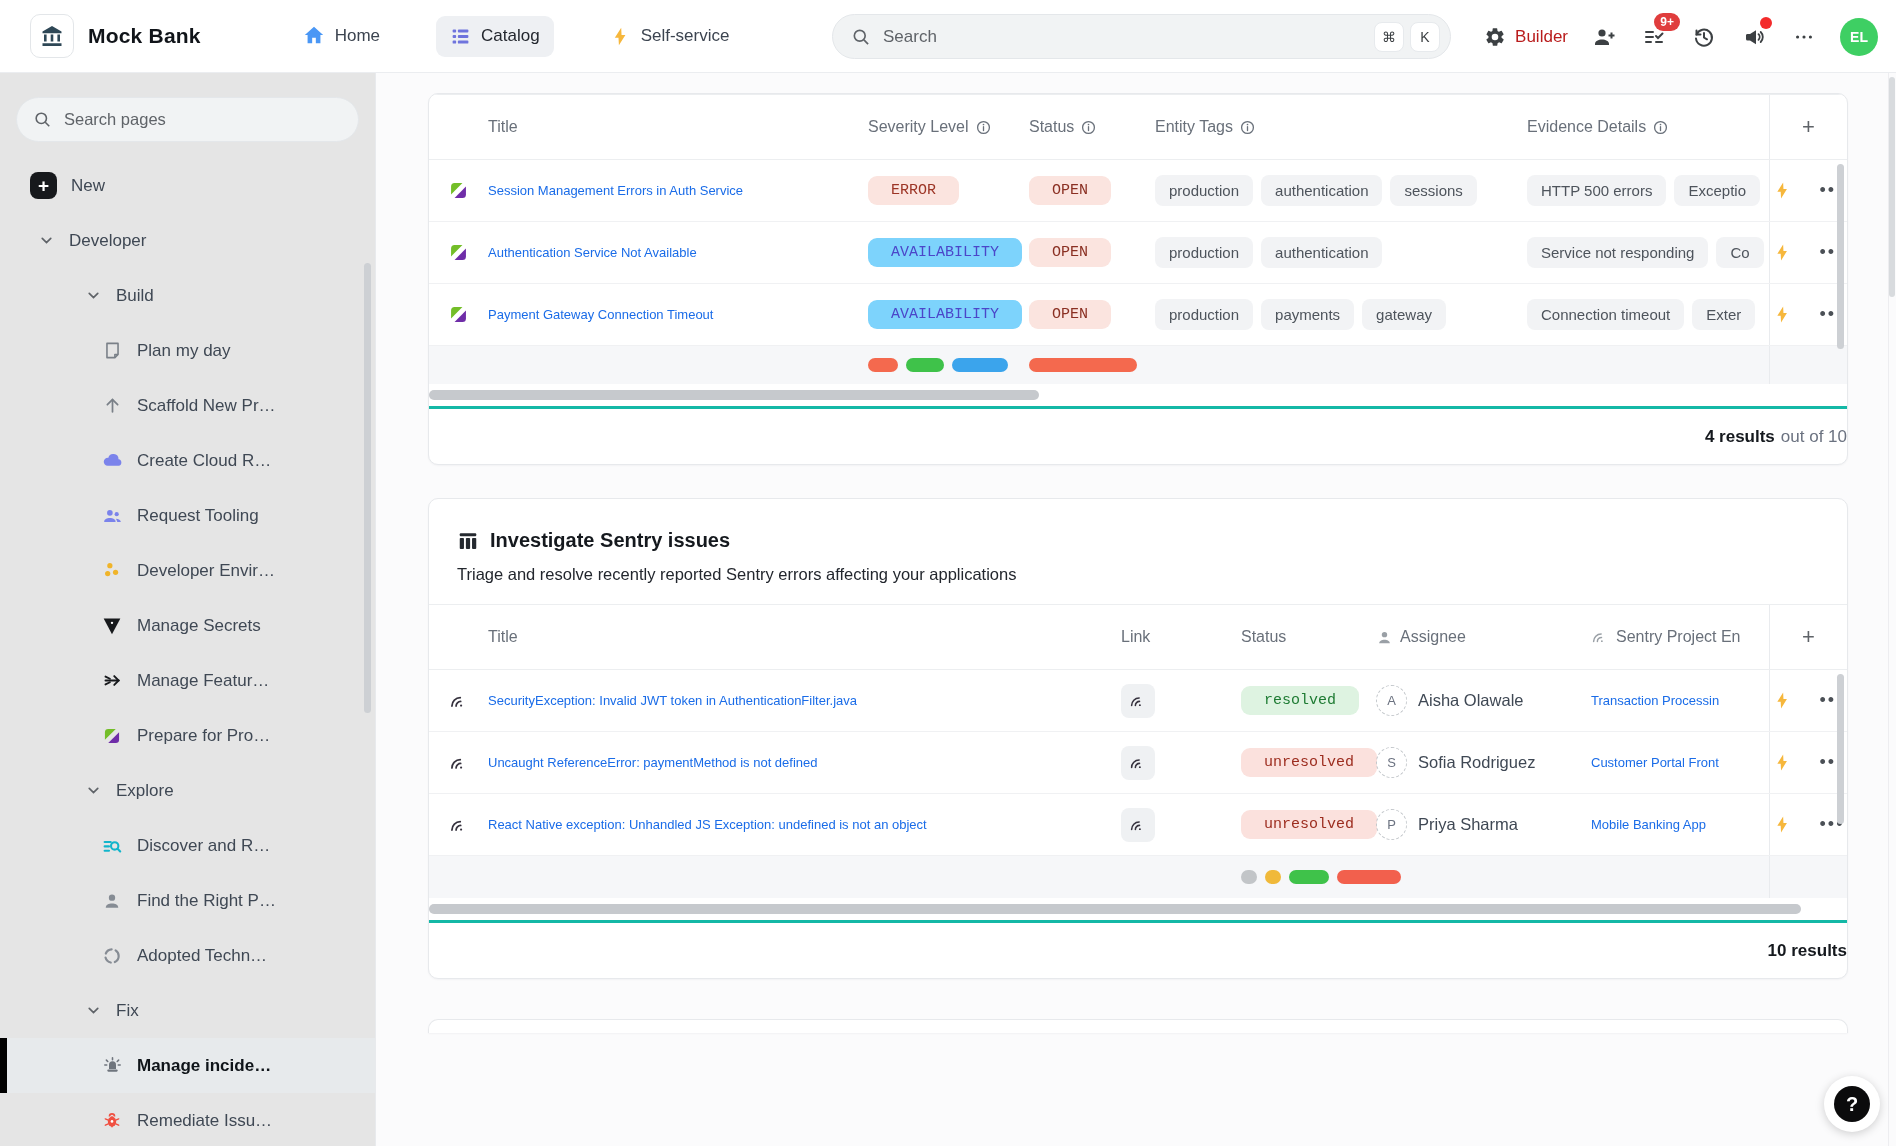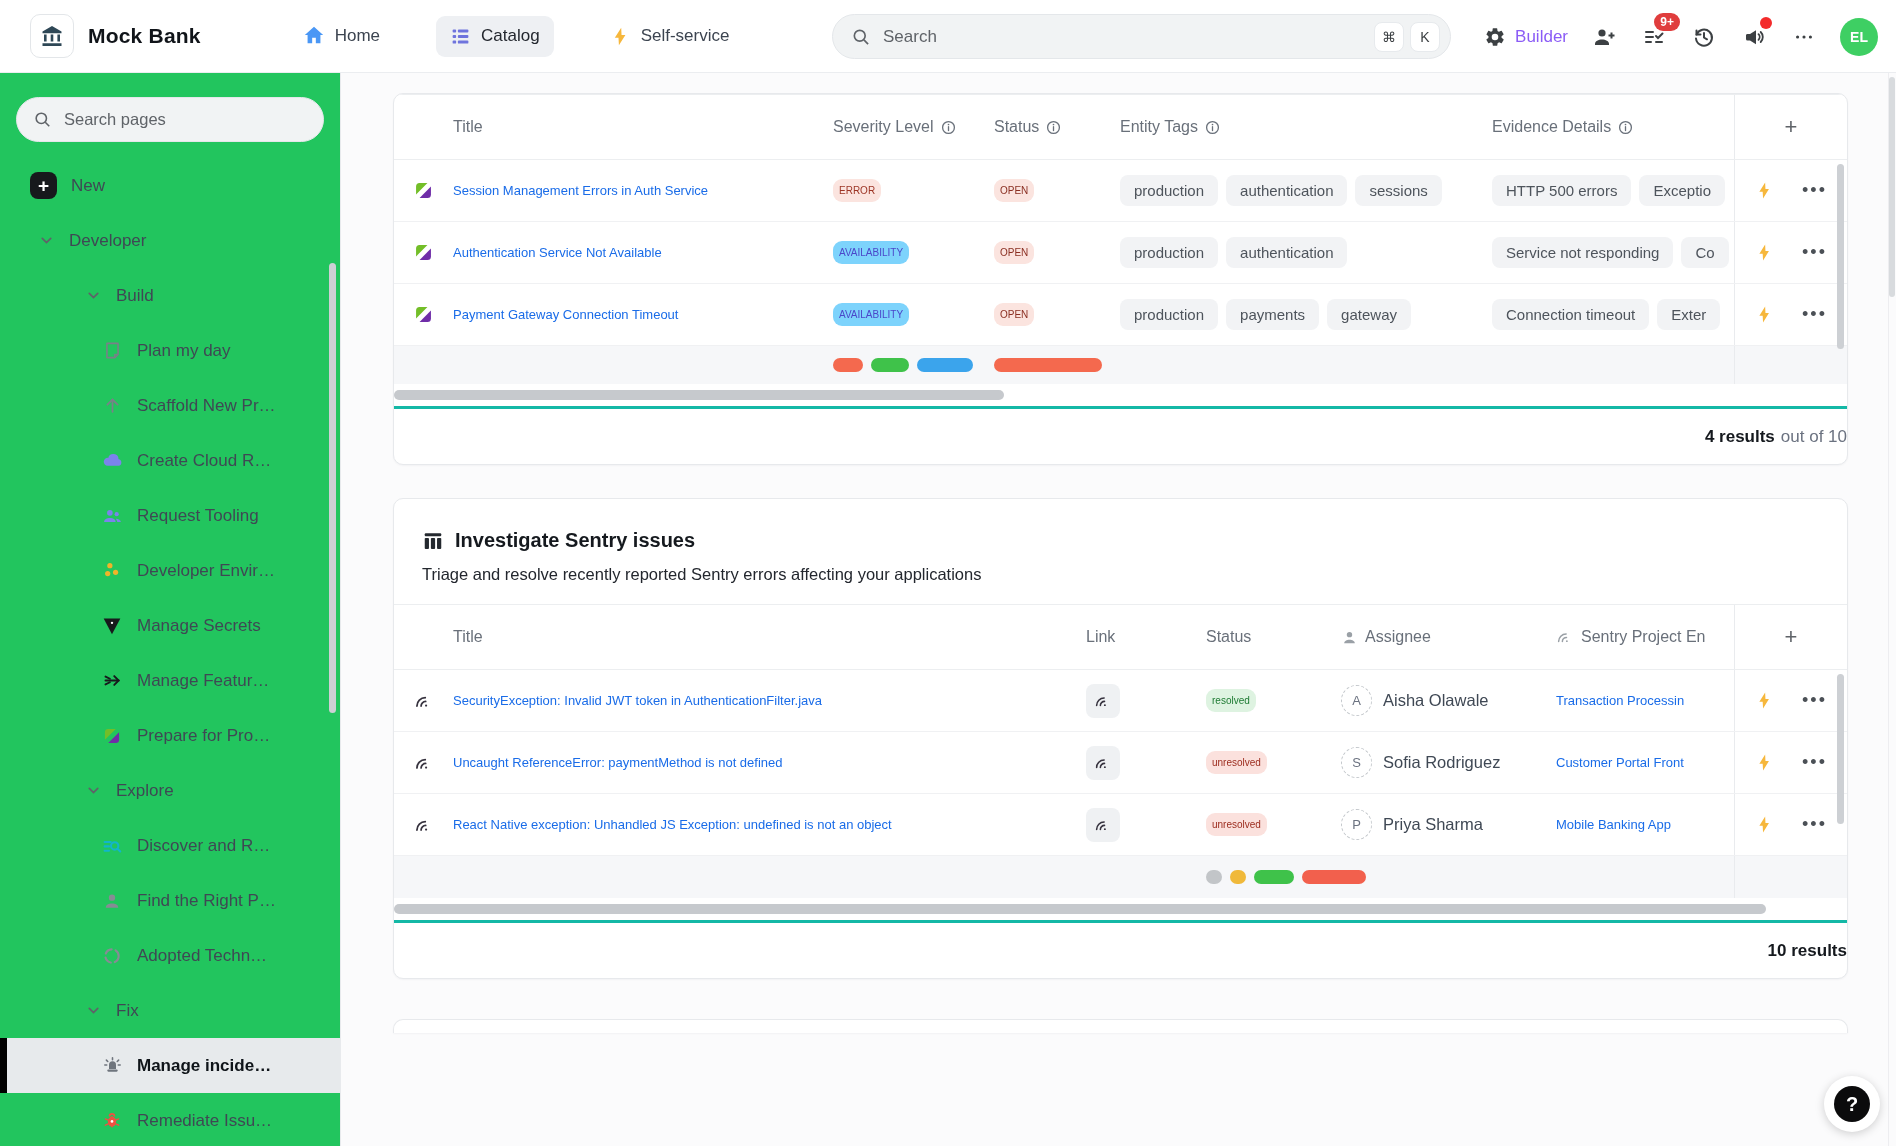--- a/index.html
+++ b/index.html
@@ -10,29 +10,29 @@
   .navbar { height:73px; display:flex; align-items:center; border-bottom:1px solid #ebedf0; background:#fff; position:relative; z-index:5; }
   .logo-box { width:44px; height:44px; margin-left:30px; border:1px solid #e3e6e9; border-radius:10px; display:flex; align-items:center; justify-content:center; }
   .brand { font-size:21px; font-weight:700; color:#101419; margin-left:14px; letter-spacing:.2px; }
   .nav-tabs { display:flex; align-items:center; margin-left:88px; gap:42px; }
   .nav-tab { display:flex; align-items:center; gap:10px; font-size:17px; color:#3c4450; padding:10px 14px; border-radius:9px; cursor:pointer; white-space:nowrap; }
   .nav-tab.active { background:#eef0f3; color:#23272e; }
   .searchbar { position:absolute; left:832px; top:14px; width:619px; height:45px; background:#f1f3f4; border:1px solid #e4e7ea; border-radius:23px; display:flex; align-items:center; padding:0 10px 0 18px; }
   .searchbar .ph { color:#5f6368; font-size:17px; margin-left:12px; flex:1; }
   .key { width:30px; height:30px; background:#fff; border:1px solid #e7eaed; border-radius:8px; display:flex; align-items:center; justify-content:center; font-size:14px; color:#3c4043; margin-left:6px; }
   .nav-right { position:absolute; right:0; top:0; height:73px; display:flex; align-items:center; gap:22px; padding-right:18px; }
-  .builder { display:flex; align-items:center; gap:9px; font-size:17px; color:#8b5cf6; cursor:pointer; }
+  .builder { display:flex; align-items:center; gap:9px; font-size:17px; color:#b91c1c; cursor:pointer; }
   .icon-btn { position:relative; display:flex; align-items:center; justify-content:center; width:28px; height:28px; cursor:pointer; }
   .badge-9 { position:absolute; top:-10px; right:-12px; background:#e03d3d; color:#fff; font-size:12px; font-weight:700; padding:2px 6px; border-radius:10px; }
   .red-dot { position:absolute; top:-6px; right:-4px; width:12px; height:12px; border-radius:50%; background:#f32b2b; }
   .avatar { width:38px; height:38px; border-radius:50%; background:#3ecf63; color:#fff; font-size:14px; font-weight:700; display:flex; align-items:center; justify-content:center; }
 
   
   .app { display:flex; height:1073px; }
-  .sidebar { width:341px; border-right:1px solid #e8eaed; background:#22c55e; position:relative; flex:none; }
+  .sidebar { width:376px; border-right:1px solid #e8eaed; background:#e5e5e5; position:relative; flex:none; }
   .sb-scroll { position:absolute; right:4px; top:190px; width:7px; height:450px; border-radius:4px; background:#cdd0d4; }
   .main { flex:1; background:#fbfbfc; position:relative; padding:8px 48px 0 52px; overflow:hidden; }
 
   
   .sb-search { margin:24px 16px 0 16px; height:45px; background:#f1f3f4; border:1px solid #e4e7ea; border-radius:23px; display:flex; align-items:center; padding:0 16px; }
   .sb-search .ph { color:#5f6368; font-size:16.5px; margin-left:12px; }
   .sb-row { display:flex; align-items:center; height:55px; cursor:pointer; font-size:17px; color:#3f4854; position:relative; }
   .sb-row .lbl { margin-left:14px; white-space:nowrap; overflow:hidden; }
   .new-row { margin-top:16px; padding-left:30px; }
   .new-badge { width:27px; height:27px; background:#17191c; border-radius:8px; color:#fff; display:flex; align-items:center; justify-content:center; font-size:19px; font-weight:700; }
@@ -53,21 +53,21 @@
   .card-sub { margin-top:13px; font-size:16.5px; color:#23272e; }
 
   .thead, .trow, .prow { display:grid; align-items:center; }
   .g1 { grid-template-columns:59px 380px 161px 126px 372px 242px 1fr; }
   .g2 { grid-template-columns:59px 633px 120px 135px 215px 178px 1fr; }
   .thead { height:66px; border-top:1px solid #eceef0; border-bottom:1px solid #eceef0; color:#69707a; font-size:16px; }
   .th { display:flex; align-items:center; gap:7px; white-space:nowrap; overflow:hidden; }
   .trow { height:62px; border-bottom:1px solid #f0f1f3; }
   .row-ic { display:flex; justify-content:center; }
   .tlink { color:#1a6ce8; font-weight:400; font-size:13px; text-decoration:none; white-space:nowrap; overflow:hidden; display:block; }
-  .pill { display:inline-block; padding:6px 6px; border-radius:9px; font-size:10px; font-weight:500; white-space:nowrap; }
+  .pill { display:inline-block; padding:6px 23px; border-radius:9px; font-size:15px; font-weight:500; white-space:nowrap;font-family:Liberation Mono, monospace; }
   .sev-error { background:#fbe4df; color:#9c3425; }
   .sev-avail { background:#7dd3fc; color:#4b46c9; }
   .st-open { background:#fbe4df; color:#8a2f22; }
   .st-resolved { background:#def3e1; color:#1e7b33; }
   .st-unresolved { background:#fbe1dd; color:#9c2c1e; }
   .chips { display:flex; gap:8px; overflow:hidden; white-space:nowrap; }
   .chip { background:#f2f3f5; color:#4e545c; font-size:15px; padding:7px 14px; border-radius:8px; flex:none; }
   .pinned { height:100%; border-left:1px solid #e9ebee; display:flex; align-items:center; justify-content:center; gap:28px; }
   .thead .pinned { font-size:22px; color:#5f6368; font-weight:400; }
   .dots { color:#4b5056; font-size:18px; letter-spacing:2px; cursor:pointer; }

